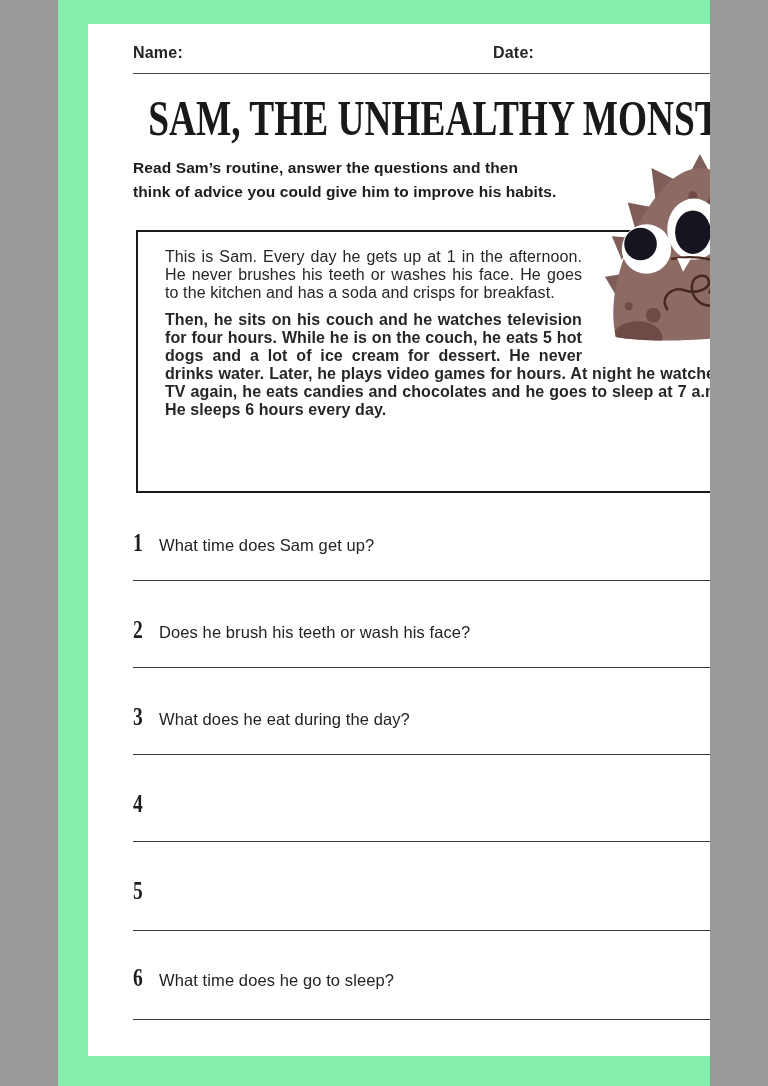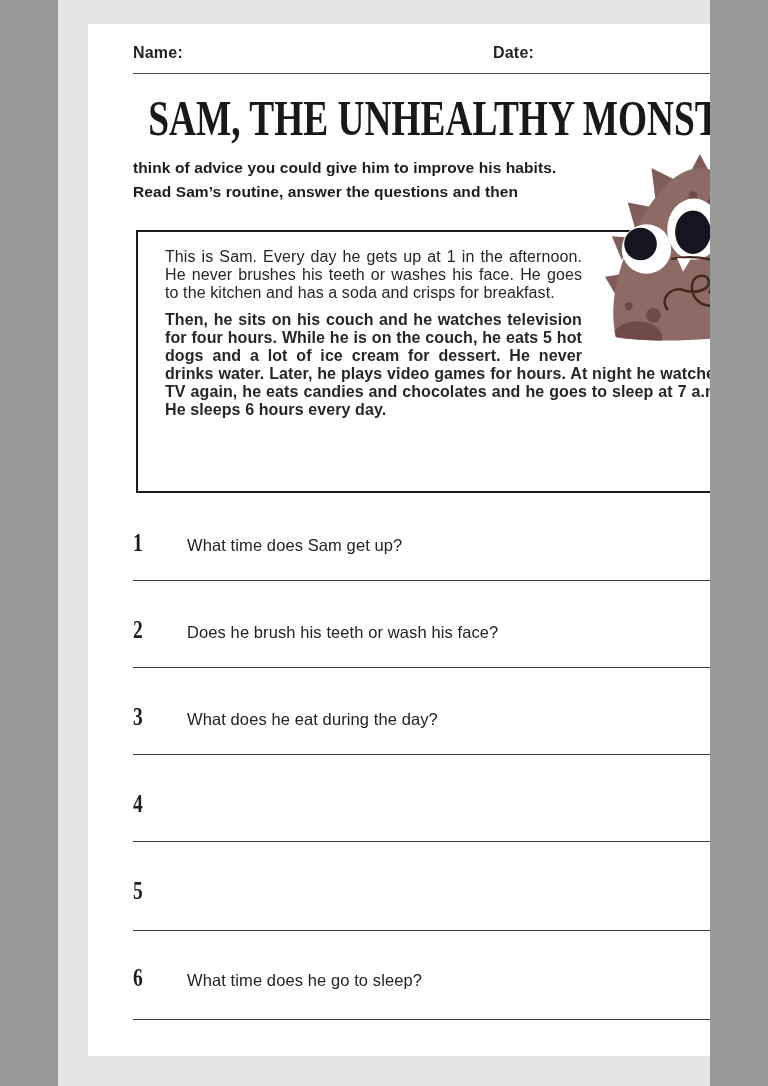--- a/index.html
+++ b/index.html
@@ -1,18 +1,18 @@
 <!DOCTYPE html>
 <html><head>
 <meta charset="utf-8">
 <style>
   html,body{margin:0;padding:0;background:#9a9a9a;}
   .canvas{
     position:relative;width:652px;height:1086px;margin:0 auto;
-    background:#e5e5e5;overflow:hidden;
+    background:#86efac;overflow:hidden;
     font-family:"Liberation Sans","DejaVu Sans",sans-serif;
   }
   .page{
     position:absolute;left:30px;top:24px;width:710px;height:1032px;
     background:#ffffff;
   }
   
   .hdr-label{position:absolute;top:20px;font-size:16px;font-weight:700;color:#242424;letter-spacing:.2px;}
   .hdr-name{left:45px;}
   .hdr-date{left:405px;}
@@ -40,40 +40,40 @@
   .monster-spacer{float:right;width:142px;height:102px;}
   
   .monster{position:absolute;left:514px;top:128px;width:168px;height:192px;z-index:5;}
   
   .q-row{position:absolute;left:45px;display:flex;align-items:baseline;gap:12px;}
   .q-num{
     font-family:"Liberation Serif","DejaVu Serif",serif;font-weight:700;
     font-size:26px;color:#1d1d1d;display:inline-block;
     transform:scaleX(.75);transform-origin:left bottom;min-width:14px;
   }
-  .q-text{font-size:16.5px;color:#232323;letter-spacing:.1px;margin-left:28px;}
+  .q-text{font-size:16.5px;color:#232323;letter-spacing:.1px;}
   .a-line{position:absolute;left:45px;width:618px;border-top:1.7px solid #3c3c3c;}
   .t1{top:504px}.t2{top:591px}.t3{top:678px}.t4{top:765px}.t5{top:852px}.t6{top:939px}
   .l1{top:556px}.l2{top:643px}.l3{top:730px}.l4{top:817px}.l5{top:906px}.l6{top:995px}
 </style>
 </head>
 <body>
 
 <div class="canvas">
   <div class="page">
 
     <div class="hdr-label hdr-name">Name:</div>
     <div class="hdr-label hdr-date">Date:</div>
     <div class="hdr-line"></div>
 
     <div class="title">SAM, THE UNHEALTHY MONSTER</div>
 
     <div class="instructions">
+      <div>Read Sam’s routine, answer the questions and then</div>
       <div>think of advice you could give him to improve his habits.</div>
-      <div>Read Sam’s routine, answer the questions and then</div>
     </div>
 
     <div class="passage-box">
       <div class="monster-spacer"></div>
       <p>This is Sam. Every day he gets up at 1 in the afternoon. He never brushes his teeth or washes his face. He goes to the kitchen and has a soda and crisps for breakfast.</p>
       <p>Then, he sits on his couch and he watches television for four hours. While he is on the couch, he eats 5 hot dogs and a lot of ice cream for dessert. He never drinks water. Later, he plays video games for hours. At night he watches TV again, he eats candies and chocolates and he goes to sleep at 7 a.m. He sleeps 6 hours every day.</p>
     </div>
 
     <svg class="monster" viewBox="0 0 170 192" aria-hidden="true">
 

